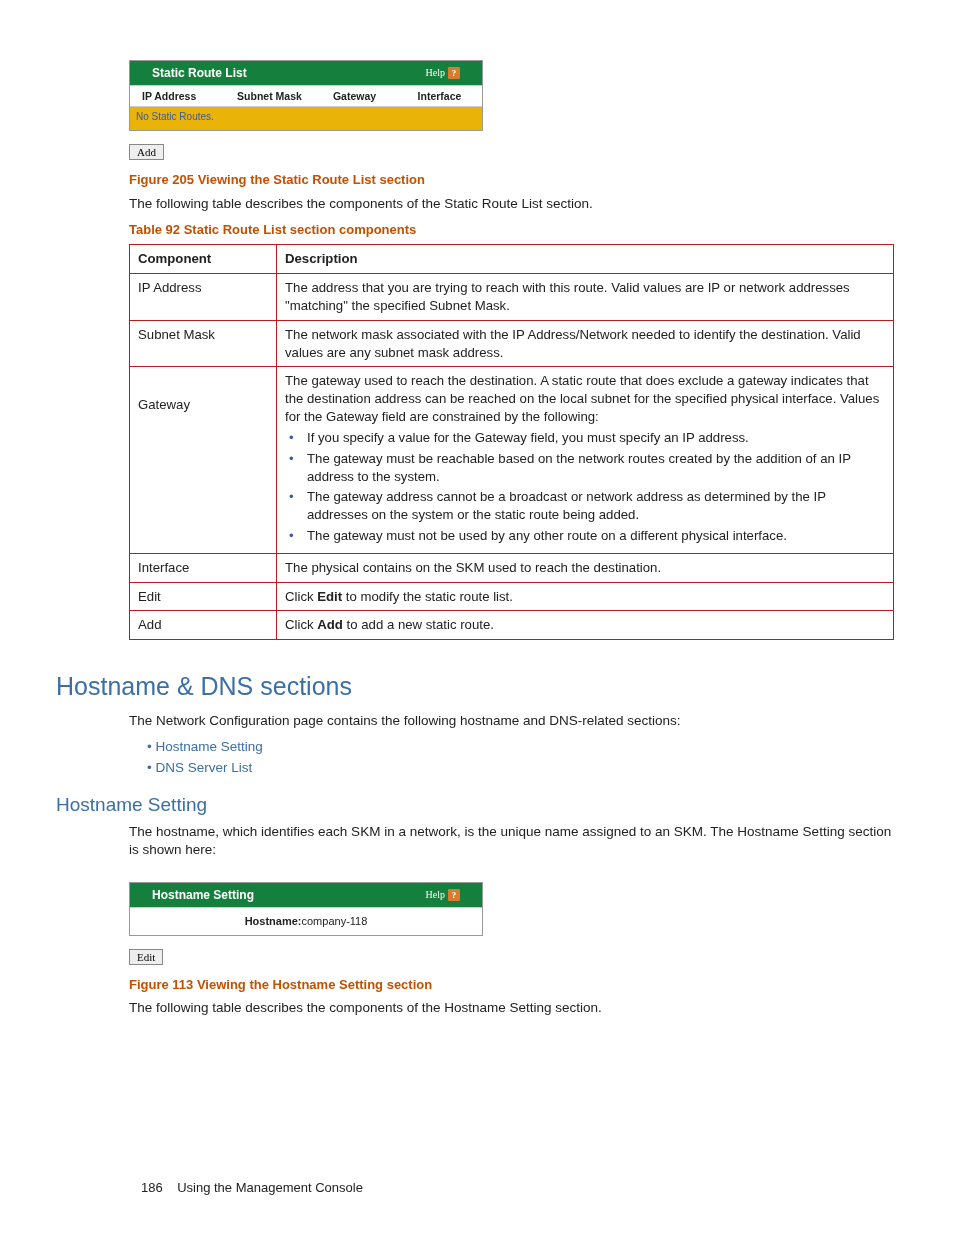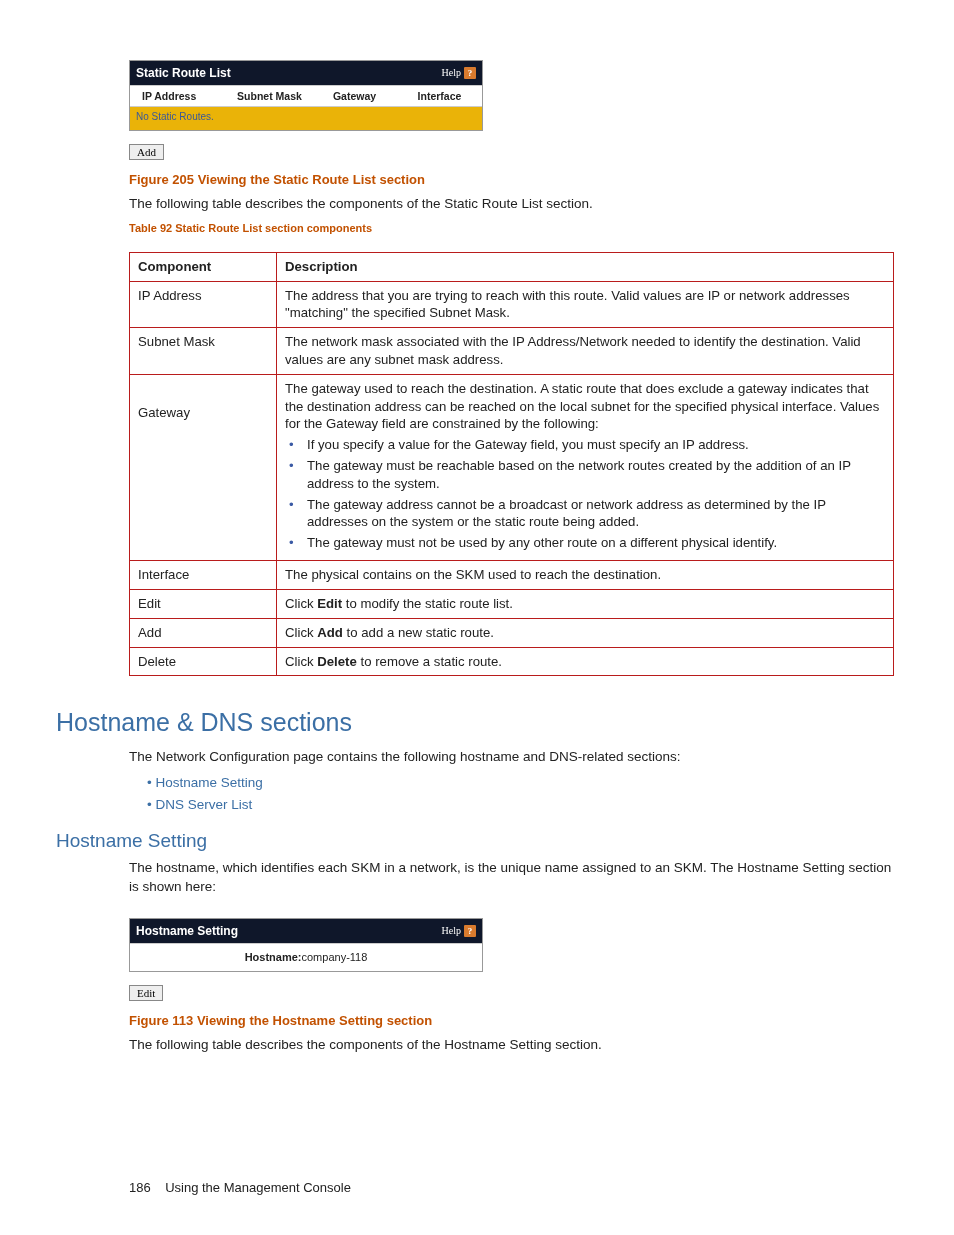--- a/index.html
+++ b/index.html
@@ -18,25 +18,25 @@
   }
   .indent { margin-left: 69px; }
   .panel {
     width: 352px;
     border: 1px solid #999;
     background: #eee;
     font-size: 11px;
     margin-bottom: 7px;
   }
   .panel-header {
-    background: #0f172a;
+    background: #15803d;
     color: #fff;
     font-weight: bold;
     font-size: 12px;
-    padding: 4px 6px;
+    padding: 4px 22px;
     display: flex;
     justify-content: space-between;
     align-items: center;
   }
   .help-link {
     font-size: 10px;
     font-weight: normal;
     display: flex;
     align-items: center;
     gap: 3px;
@@ -81,22 +81,22 @@
   .fig-caption {
     color: #c25100;
     font-weight: bold;
     font-size: 13px;
     margin: 10px 0 6px 0;
   }
   .body-text { margin: 4px 0 8px 0; }
   .tbl-caption {
     color: #c25100;
     font-weight: bold;
-    font-size: 11px;
-    margin: 6px 0 16px 0;
+    font-size: 13px;
+    margin: 6px 0 6px 0;
   }
   table.comp {
     border-collapse: collapse;
     width: 100%;
     font-size: 13.2px;
   }
   table.comp td, table.comp th {
     border: 1px solid #b91c1c;
     padding: 5px 8px;
     vertical-align: top;
@@ -132,21 +132,21 @@
     background:#fff; border-top:1px solid #ccc;
     font-size:11px;
     padding:6px 6px;
     display:flex;
     justify-content:center;
   }
   .hostname-row .lbl { font-weight:bold; }
   .footer {
     position:absolute;
     bottom:38px;
-    left:129px;
+    left:141px;
     font-size:13px;
   }
 </style>
 </head>
 <body>
 
 <div class="indent">
   <div class="panel">
     <div class="panel-header">
       <span>Static Route List</span>
@@ -186,39 +186,35 @@
     <tr>
       <td>
             <span class="row-label">Gateway</span>
           </td>
       <td>
         <span>The gateway used to reach the destination. A static route that does exclude a gateway indicates that the destination address can be reached on the local subnet for the specified physical interface. Values for the Gateway field are constrained by the following:</span>
         <ul class="bullet-list">
           <li>If you specify a value for the Gateway field, you must specify an IP address.</li>
           <li>The gateway must be reachable based on the network routes created by the addition of an IP address to the system.</li>
           <li>The gateway address cannot be a broadcast or network address as determined by the IP addresses on the system or the static route being added.</li>
-          <li>The gateway must not be used by any other route on a different physical identify.</li>
+          <li>The gateway must not be used by any other route on a different physical interface.</li>
         </ul>
       </td>
     </tr>
     <tr>
       <td>Interface</td>
       <td>The physical contains on the SKM used to reach the destination.</td>
     </tr>
     <tr>
       <td>Edit</td>
       <td><span>Click </span><b>Edit</b><span> to modify the static route list.</span></td>
     </tr>
     <tr>
       <td>Add</td>
       <td><span>Click </span><b>Add</b><span> to add a new static route.</span></td>
-    </tr>
-    <tr>
-      <td>Delete</td>
-      <td><span>Click </span><b>Delete</b><span> to remove a static route.</span></td>
     </tr>
   </tbody>
     </table>
 </div>
 
 <h1 class="section">Hostname &amp; DNS sections</h1>
 <div class="indent">
   <div class="body-text">The Network Configuration page contains the following hostname and DNS-related sections:</div>
   <ul class="link-list">
     <li>Hostname Setting</li>

